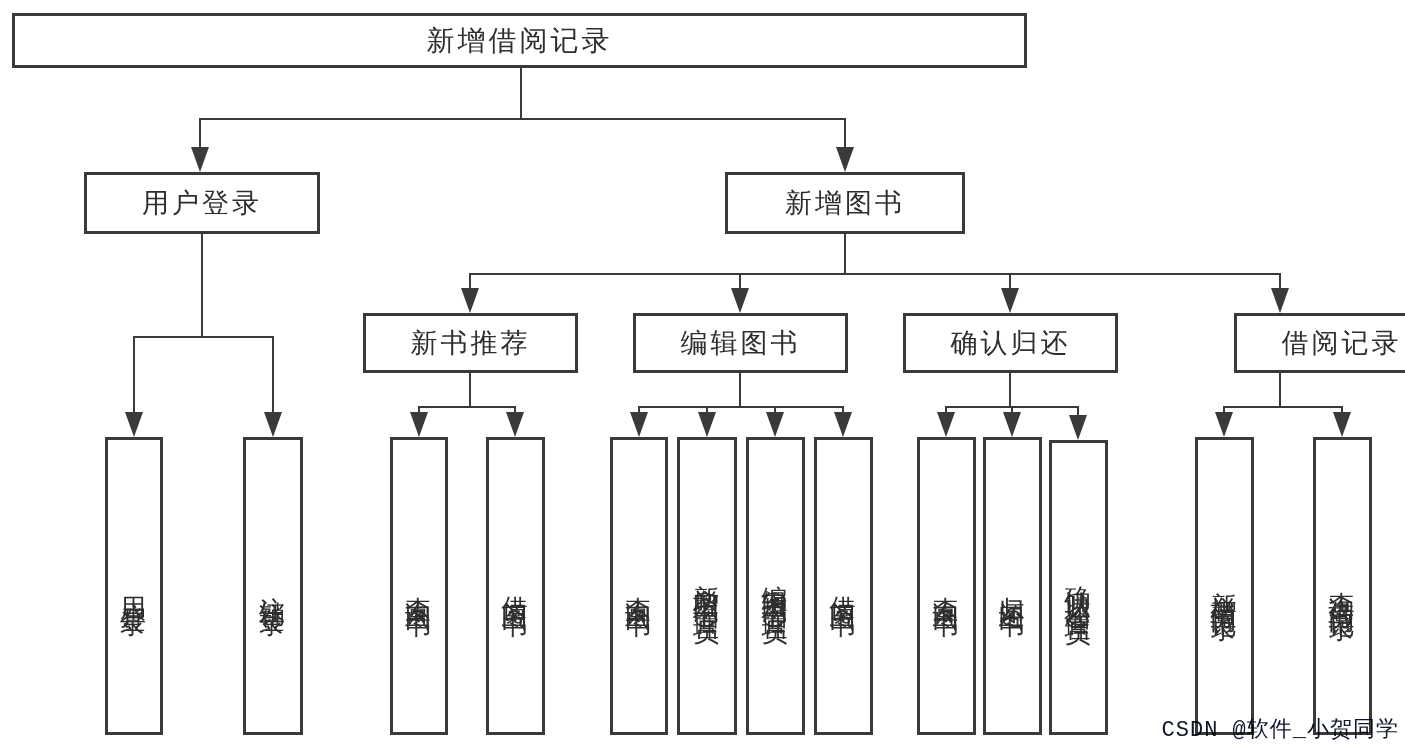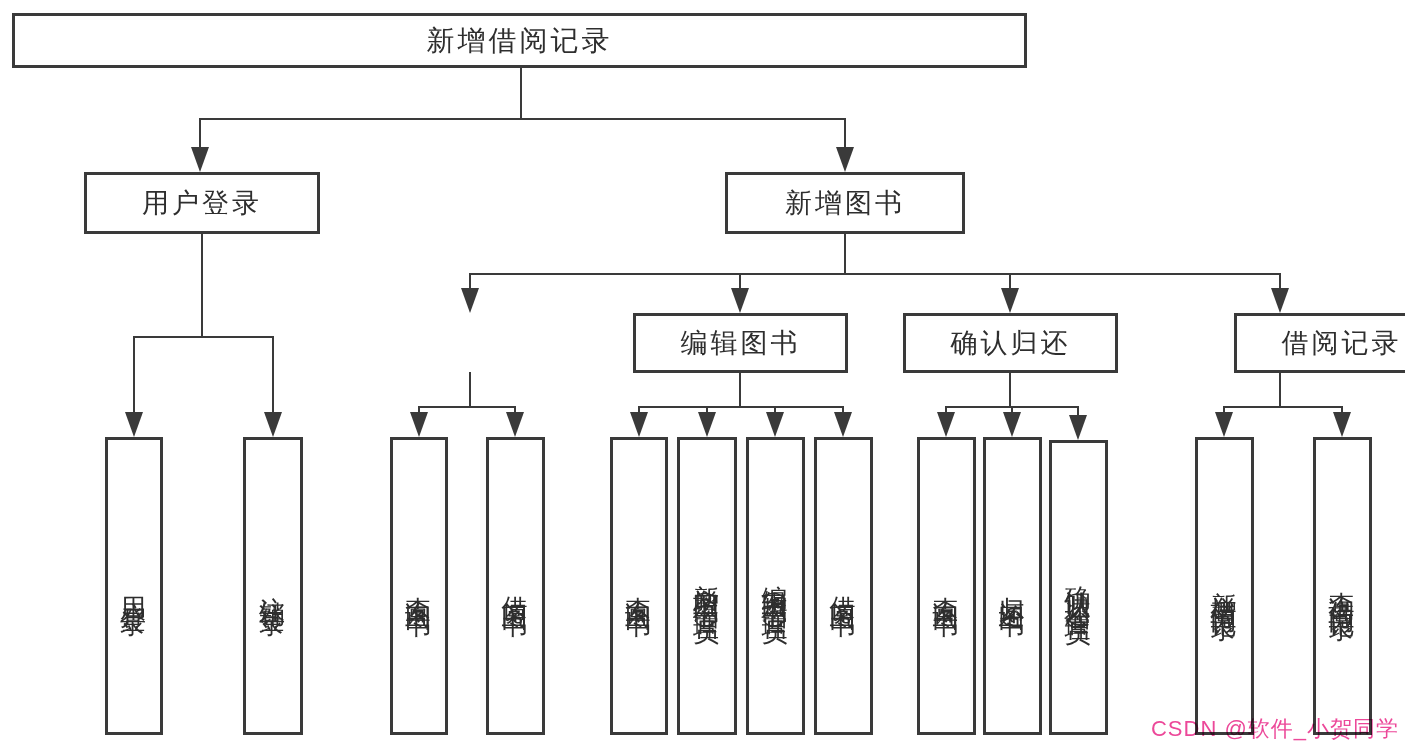--- a/index.html
+++ b/index.html
@@ -14,21 +14,21 @@
   }
   .node .label{white-space:nowrap;}
   .h .label{font-size:27px;letter-spacing:3px;}
   .root .label{font-size:28px;letter-spacing:3px;}
   .v .label{
     writing-mode:vertical-lr;text-orientation:mixed;
     font-size:26px;letter-spacing:5px;white-space:nowrap;
   }
   #watermark{
     position:absolute;top:714px;right:6px;font-size:22px;letter-spacing:1px;
-    color:#ec4899;mix-blend-mode:multiply;pointer-events:none;
+    color:#0f172a;mix-blend-mode:multiply;pointer-events:none;font-family:Liberation Mono, monospace;
   }
 </style>
 </head>
 <body>
 
 <div id="canvas">
 
   <svg id="wires" viewBox="0 0 1405 747" xmlns="http://www.w3.org/2000/svg" aria-hidden="true">
     <path fill="none" stroke="#3a3a3a" stroke-width="2" stroke-linecap="square" d="
       M521 68 V119
@@ -91,20 +91,23 @@
     <span class="label">新增借阅记录</span>
   </div>
 
   <div class="node h" style="left:84px;top:172px;width:236px;height:62px">
     <span class="label">用户登录</span>
   </div>
   <div class="node h" style="left:725px;top:172px;width:240px;height:62px">
     <span class="label">新增图书</span>
   </div>
 
+  <div class="node h" style="left:363px;top:313px;width:215px;height:60px">
+    <span class="label">新书推荐</span>
+  </div>
   <div class="node h" style="left:633px;top:313px;width:215px;height:60px">
     <span class="label">编辑图书</span>
   </div>
   <div class="node h" style="left:903px;top:313px;width:215px;height:60px">
     <span class="label">确认归还</span>
   </div>
   <div class="node h" style="left:1234px;top:313px;width:215px;height:60px">
     <span class="label">借阅记录</span>
   </div>
 

